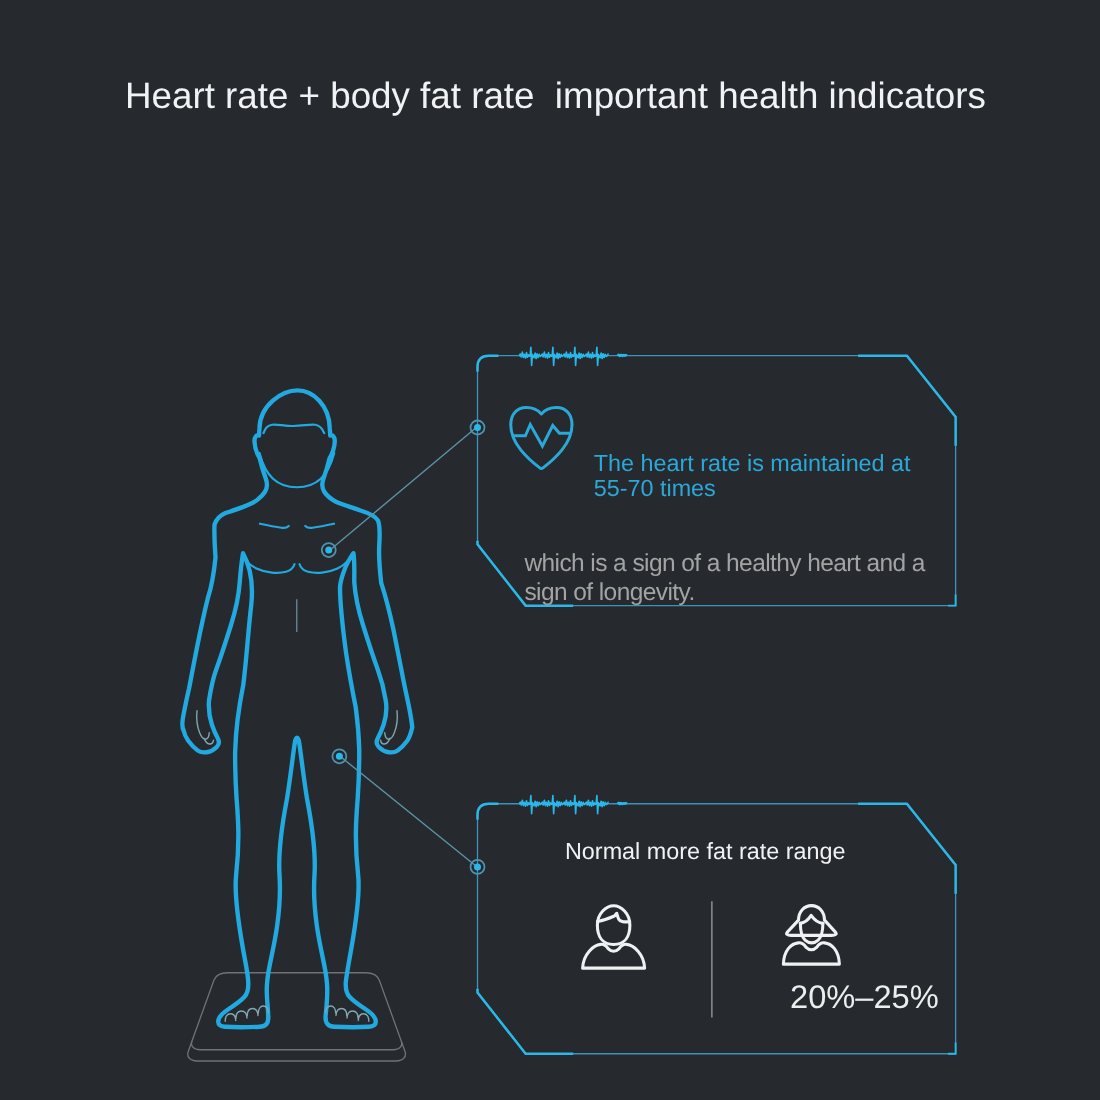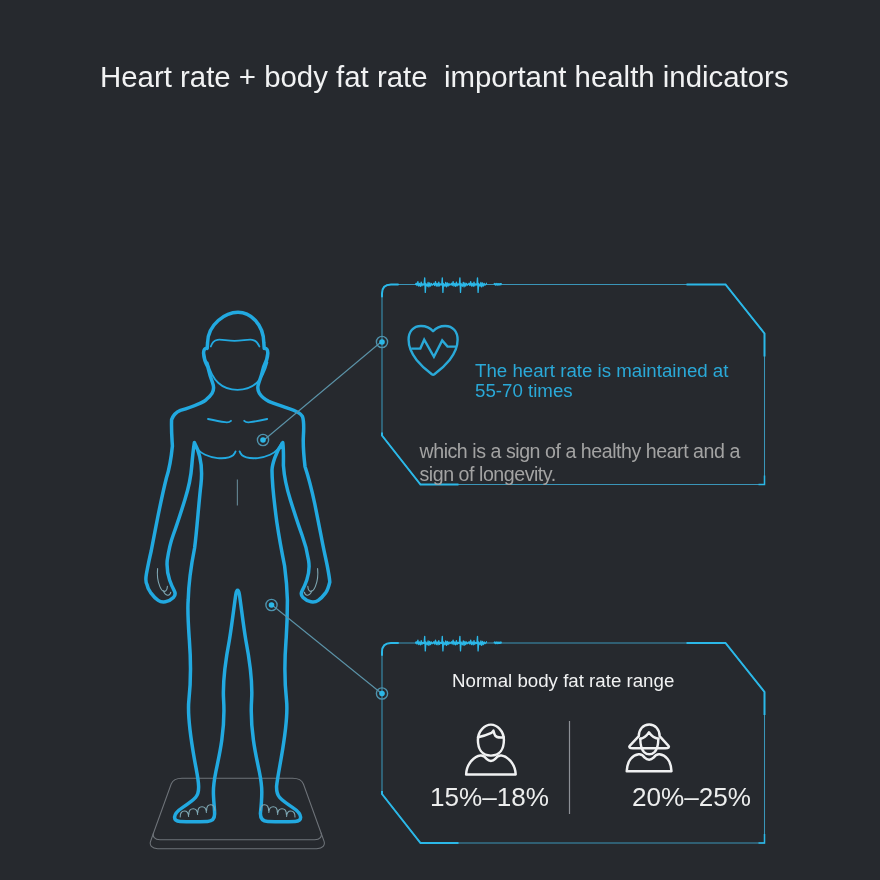--- a/index.html
+++ b/index.html
@@ -94,16 +94,15 @@
 <circle cx="271.5" cy="605" r="2.8" fill="#2bb8e8"></circle>
 <circle cx="382" cy="342" r="5.6" fill="none" stroke="#4f93ad" stroke-width="1.4"></circle>
 <circle cx="382" cy="342" r="2.8" fill="#2bb8e8"></circle>
 <circle cx="382" cy="693.5" r="5.6" fill="none" stroke="#4f93ad" stroke-width="1.4"></circle>
 <circle cx="382" cy="693.5" r="2.8" fill="#2bb8e8"></circle>
 </g>
 </svg>
 <div class="txt" id="title">Heart rate + body fat rate  important health indicators</div>
 <div class="txt" id="c1-hl">The heart rate is maintained at 55-70 times</div>
 <div class="txt" id="c1-body">which is a sign of a healthy heart and a sign of longevity.</div>
-<div class="txt" id="c2-title">Normal body fat rate range</div>
-<div class="txt" id="c2-v1">15%–18%</div>
+<div class="txt" id="c2-title">Normal more fat rate range</div>
 <div class="txt" id="c2-v2">20%–25%</div>
 </div>
 
 </body></html>

